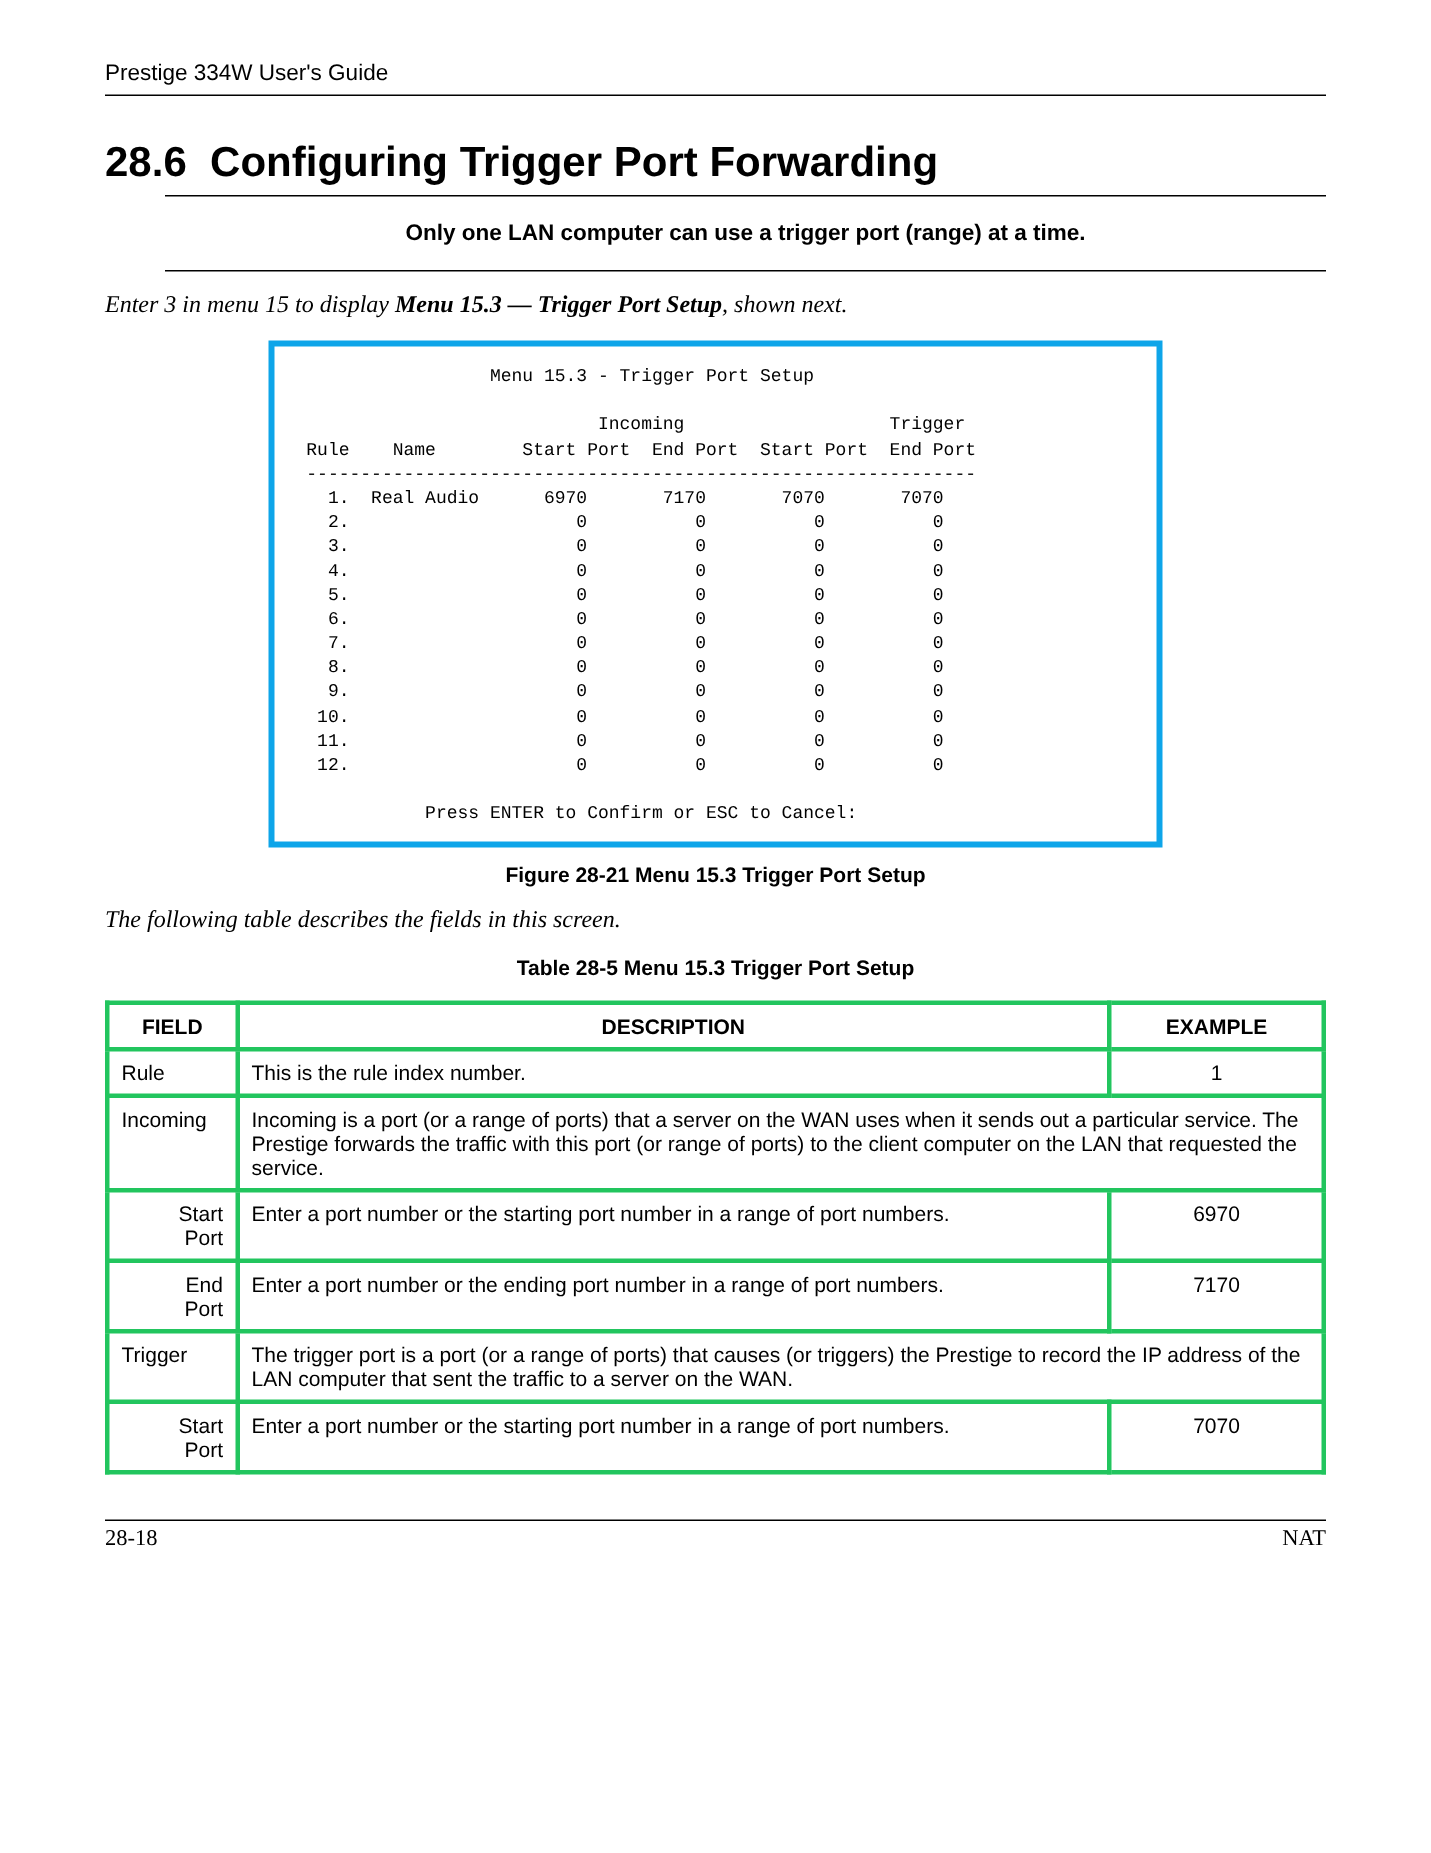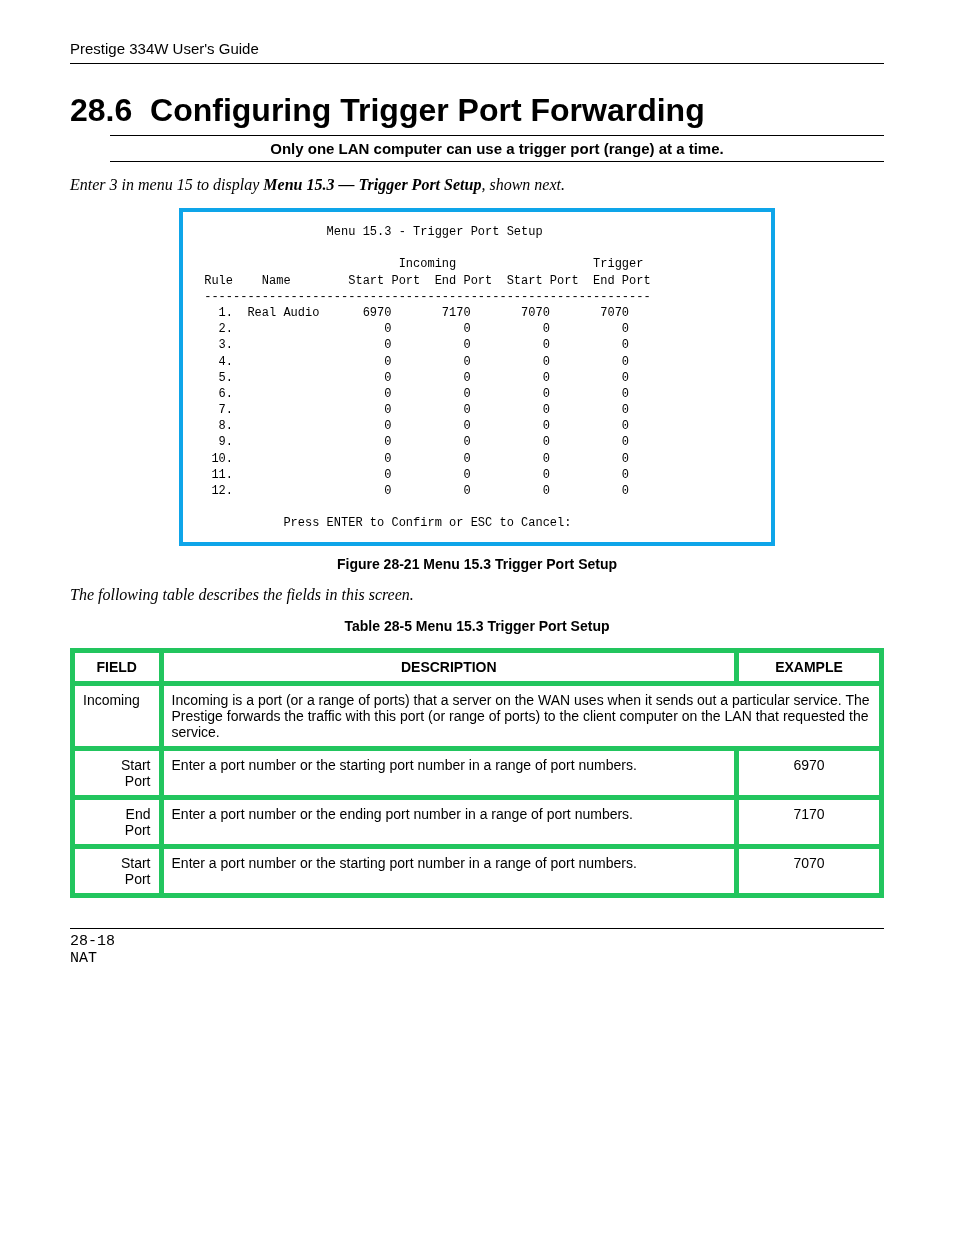--- a/index.html
+++ b/index.html
@@ -15,33 +15,33 @@
   .header {
     font-family: Arial, Helvetica, sans-serif;
     font-size: 15px;
     padding-bottom: 6px;
     border-bottom: 1.5px solid #000;
     margin-bottom: 28px;
   }
   h2.section-title {
     font-family: Arial, Helvetica, sans-serif;
     font-weight: bold;
-    font-size: 32px;
+    font-size: 28px;
     margin: 10px 0 6px 0;
   }
   .note-rule-wrap {
     margin: 0 0 14px 40px;
   }
   .note-rule {
     border-top: 1.5px solid #000;
     border-bottom: 1.5px solid #000;
     font-family: Arial, Helvetica, sans-serif;
     font-weight: bold;
     text-align: center;
-    padding: 4px 0;
+    padding: 16px 0;
     font-size: 15px;
   }
   p.body {
     margin: 8px 0 14px 0;
     font-style: italic;
   }
   .figure-box {
     font-family: "Courier New", Courier, monospace;
     font-size: 12px;
     white-space: pre;
@@ -60,43 +60,42 @@
   }
   table.fields {
     border-collapse: collapse;
     width: 100%;
     font-family: Arial, Helvetica, sans-serif;
     font-size: 14px;
     margin-top: 6px;
     margin-bottom: 30px;
   }
   table.fields th, table.fields td {
-    border: 5px solid #22c55e;
+    border: 3px solid #22c55e;
     padding: 6px 8px;
     vertical-align: top;
   }
   table.fields th {
     text-align: center;
     font-weight: bold;
   }
   table.fields td.ex {
     text-align: center;
   }
   table.fields td.sub {
     text-align: right;
     padding-left: 32px;
   }
   .footer {
     border-top: 1.5px solid #000;
     padding-top: 4px;
-    font-family: Liberation Mono, monospace;
+    font-family: Liberation Serif, serif;
     font-size: 15px;
     display: flex;
     justify-content: space-between;
-    flex-direction: column;
   }
 </style>
 </head>
 <body>
 
 <div class="header">
   <span>Prestige 334W User's Guide</span>
 </div>
 
 <h2 class="section-title">
@@ -140,32 +139,41 @@
 <table class="fields">
   <thead>
     <tr>
       <th>FIELD</th>
       <th>DESCRIPTION</th>
       <th>EXAMPLE</th>
     </tr>
   </thead>
   <tbody id="fields-body">
       <tr>
+        <td>Rule</td>
+        <td>This is the rule index number.</td>
+        <td class="ex">1</td>
+      </tr>
+      <tr>
         <td>Incoming</td>
         <td colspan="2">Incoming is a port (or a range of ports) that a server on the WAN uses when it sends out a particular service. The Prestige forwards the traffic with this port (or range of ports) to the client computer on the LAN that requested the service.</td>
       </tr>
       <tr>
         <td class="sub">Start Port</td>
         <td>Enter a port number or the starting port number in a range of port numbers.</td>
         <td class="ex">6970</td>
       </tr>
       <tr>
         <td class="sub">End Port</td>
         <td>Enter a port number or the ending port number in a range of port numbers.</td>
         <td class="ex">7170</td>
+      </tr>
+      <tr>
+        <td>Trigger</td>
+        <td colspan="2">The trigger port is a port (or a range of ports) that causes (or triggers) the Prestige to record the IP address of the LAN computer that sent the traffic to a server on the WAN.</td>
       </tr>
       <tr>
         <td class="sub">Start Port</td>
         <td>Enter a port number or the starting port number in a range of port numbers.</td>
         <td class="ex">7070</td>
       </tr>
     </tbody>
 </table>
 
 <div class="footer">

